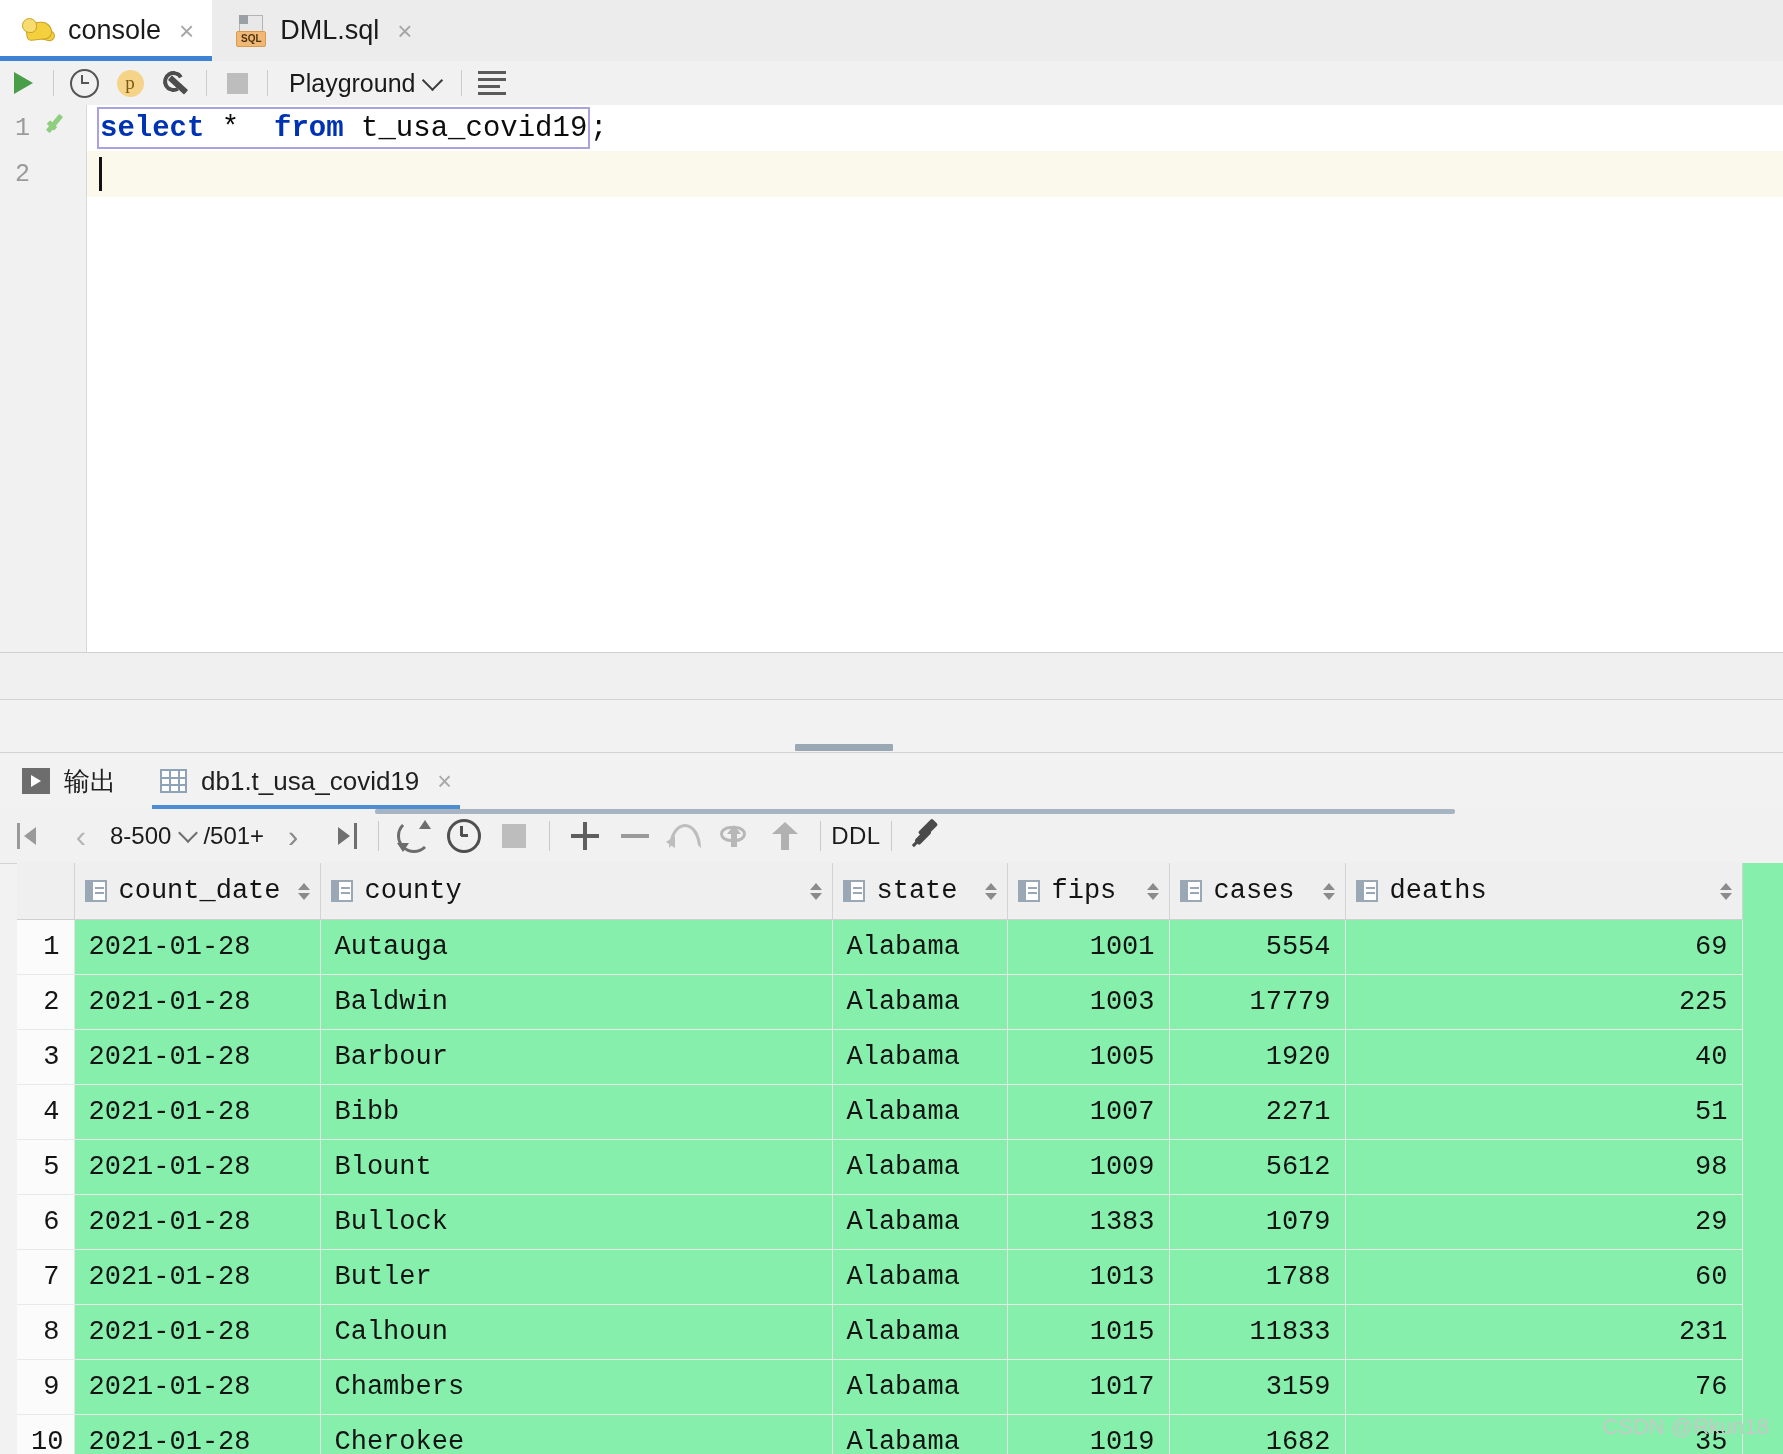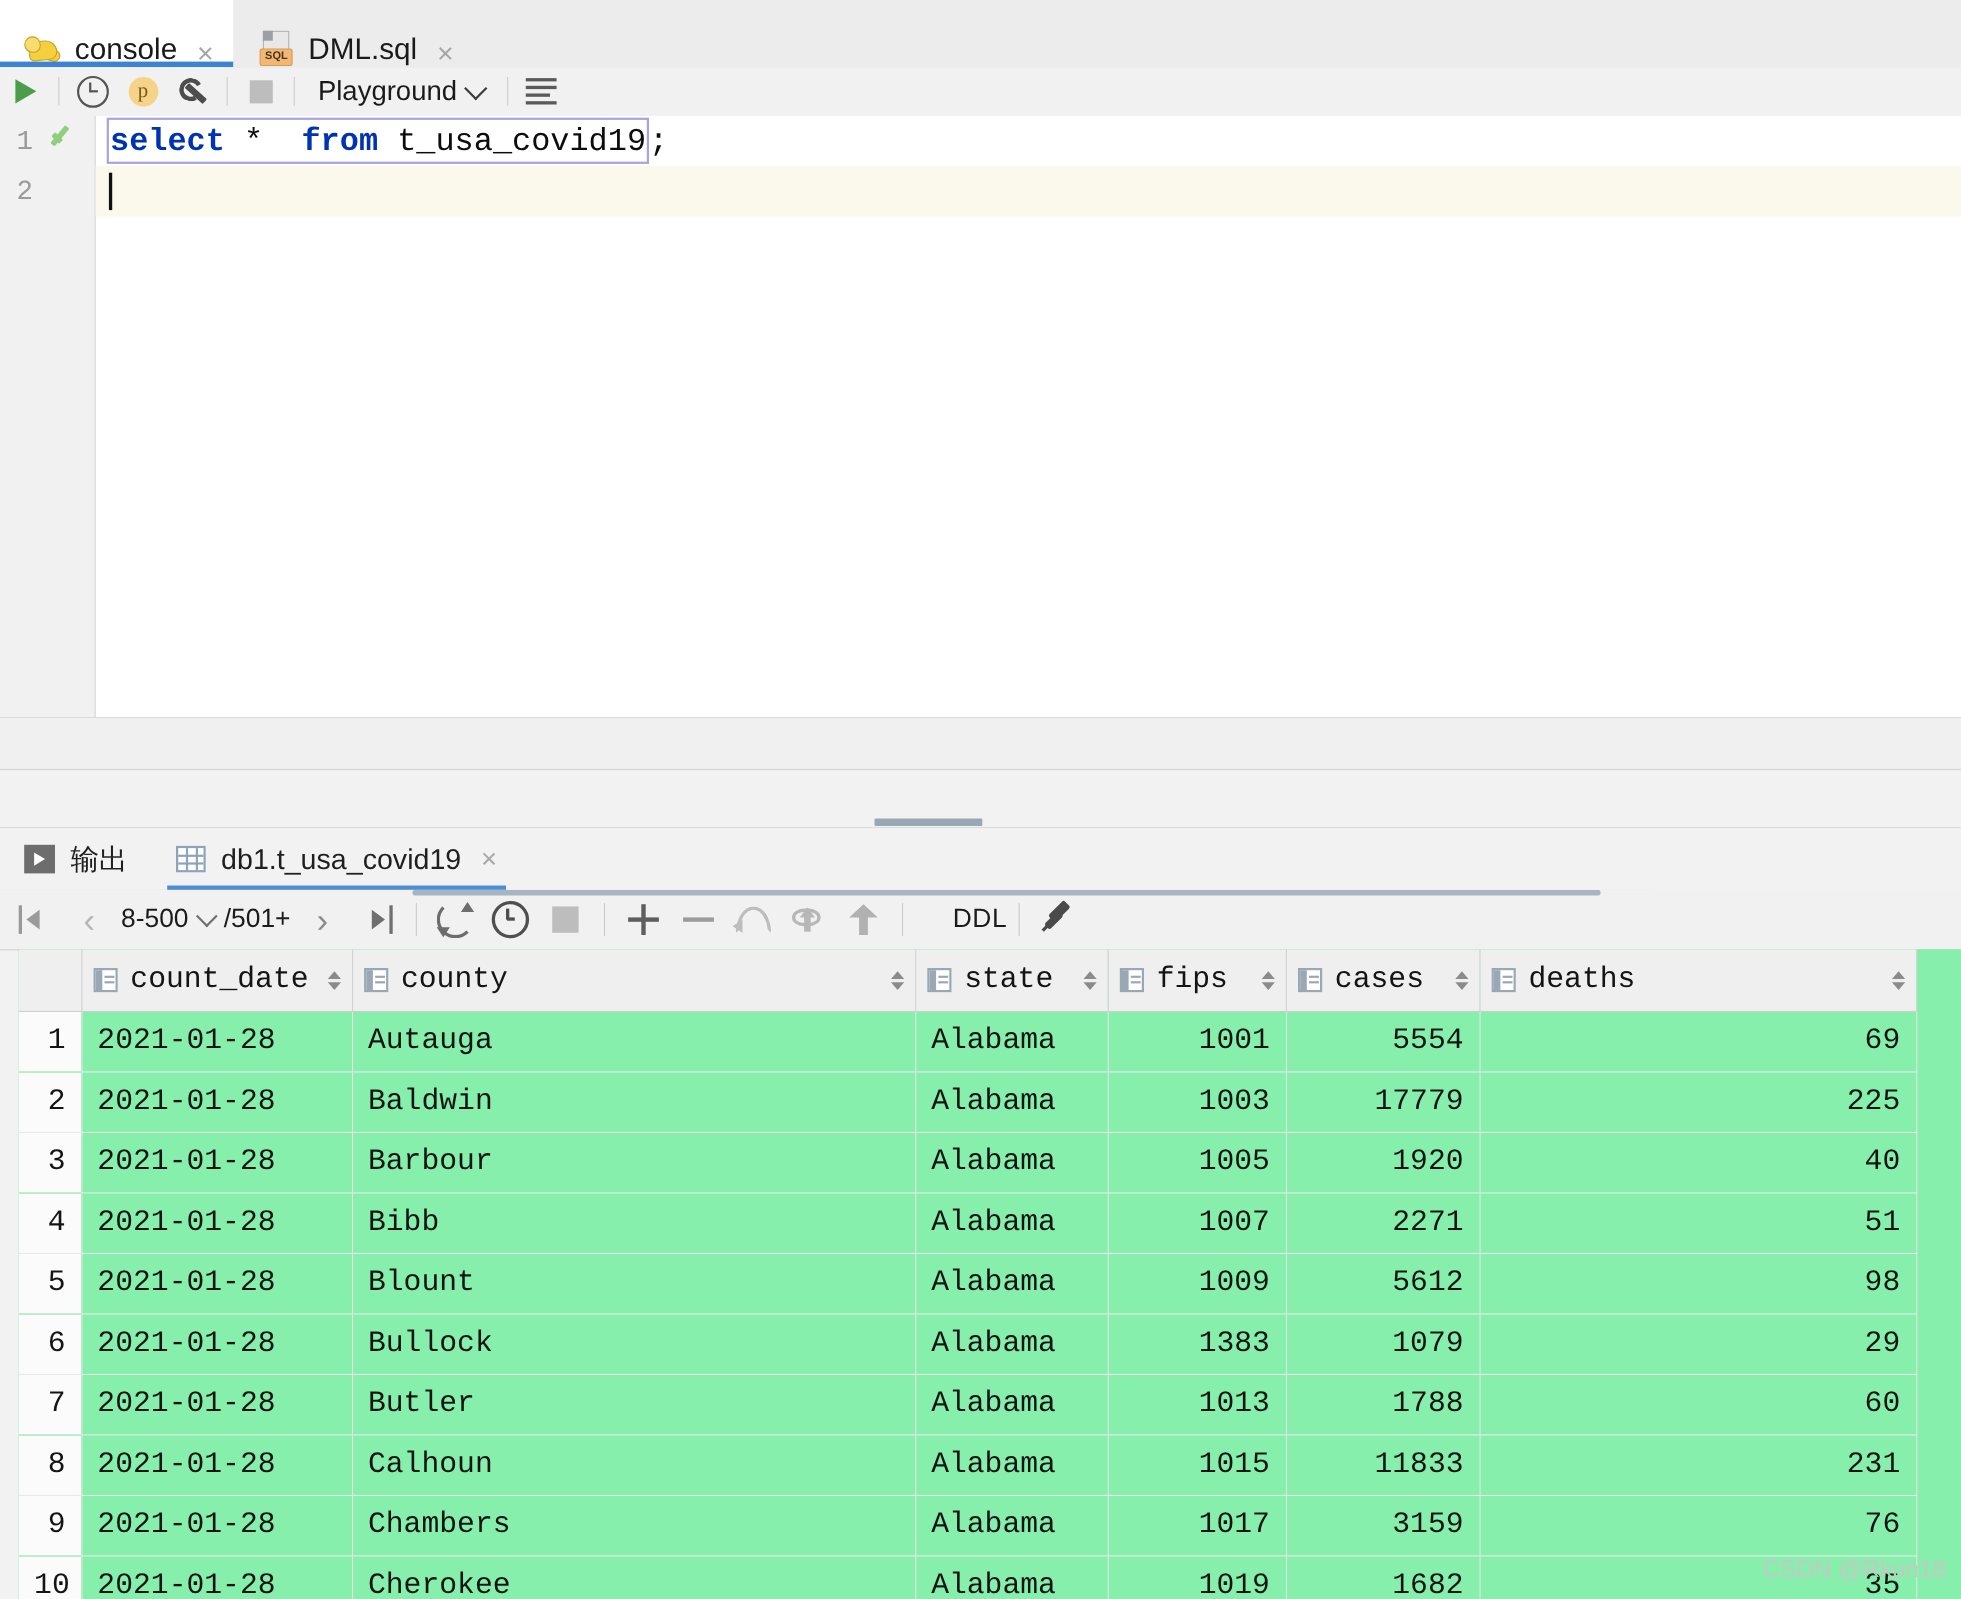--- a/index.html
+++ b/index.html
@@ -11,21 +11,21 @@
   }
   .app{position:relative;width:1783px;height:1454px;}
 
   
   .tabstrip{
     position:absolute;left:0;top:0;width:1783px;height:61px;
     background:#ececec;border-bottom:1px solid #c9c9c9;
     display:flex;align-items:stretch;
   }
   .tab{
-    display:flex;align-items:flex-end;gap:12px;
+    display:flex;align-items:center;gap:12px;
     padding:0 18px 0 22px;height:61px;
     font-size:27px;color:#1a1a1a;
     position:relative;cursor:default;
   }
   .tab.active{background:#ffffff;}
   .tab.active:after{
     content:"";position:absolute;left:0;right:0;bottom:0;height:5px;background:#3c83d6;
   }
   .tab .tabclose{
     font-size:26px;color:#a6a6a6;margin-left:6px;line-height:1;
@@ -257,21 +257,21 @@
     position:absolute;left:11px;top:8px;width:6px;height:16px;background:#b7b7b7;
   }
   .ic-revert .upt{
     position:absolute;left:7px;top:2px;width:0;height:0;
     border-bottom:9px solid #b7b7b7;border-left:7px solid transparent;border-right:7px solid transparent;
   }
   .ic-uparrow{position:relative;width:26px;height:28px;}
   .ic-uparrow .s{position:absolute;left:9px;top:9px;width:8px;height:19px;background:#b1b1b1;}
   .ic-uparrow .t{position:absolute;left:0;top:0;width:0;height:0;
     border-bottom:12px solid #b1b1b1;border-left:13px solid transparent;border-right:13px solid transparent;}
-  .ddl-text{font-size:24px;color:#1b1b1b;letter-spacing:.5px;margin-left:35px;}
+  .ddl-text{font-size:24px;color:#1b1b1b;letter-spacing:.5px;}
   .ic-pin{position:relative;width:30px;height:30px;}
   .ic-pin .p1{
     position:absolute;left:6px;top:3px;width:20px;height:9px;background:#4a4a4a;transform:rotate(-45deg);border-radius:2px;
   }
   .ic-pin .p2{
     position:absolute;left:2px;top:12px;width:18px;height:7px;background:#4a4a4a;transform:rotate(-45deg);border-radius:2px;
   }
   .ic-pin .p3{
     position:absolute;left:-1px;top:19px;width:13px;height:3px;background:#4a4a4a;transform:rotate(-45deg);
   }

